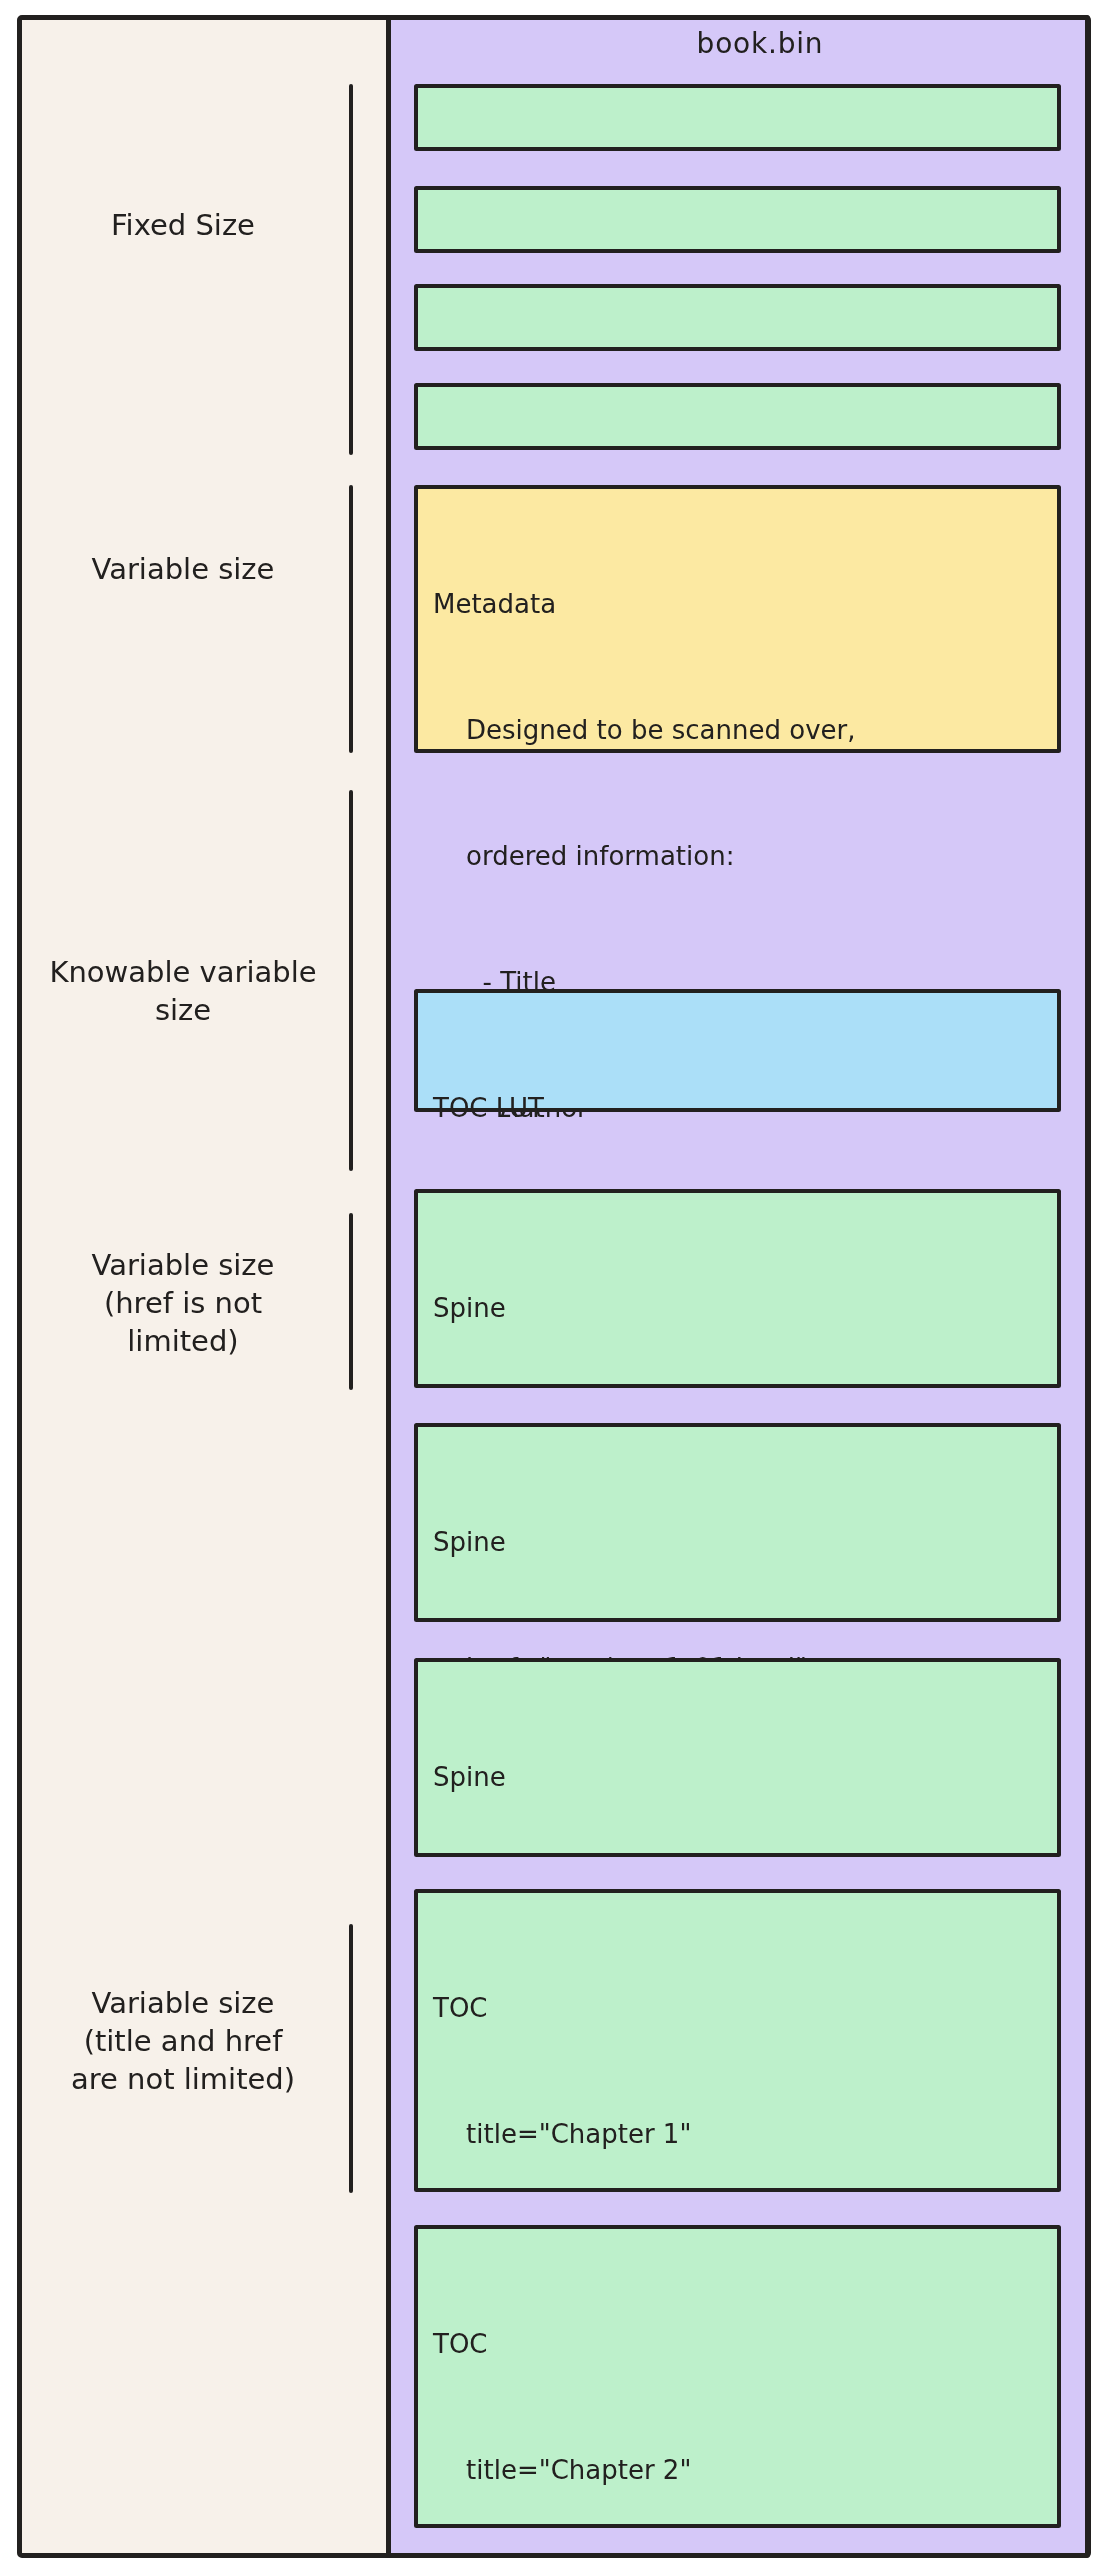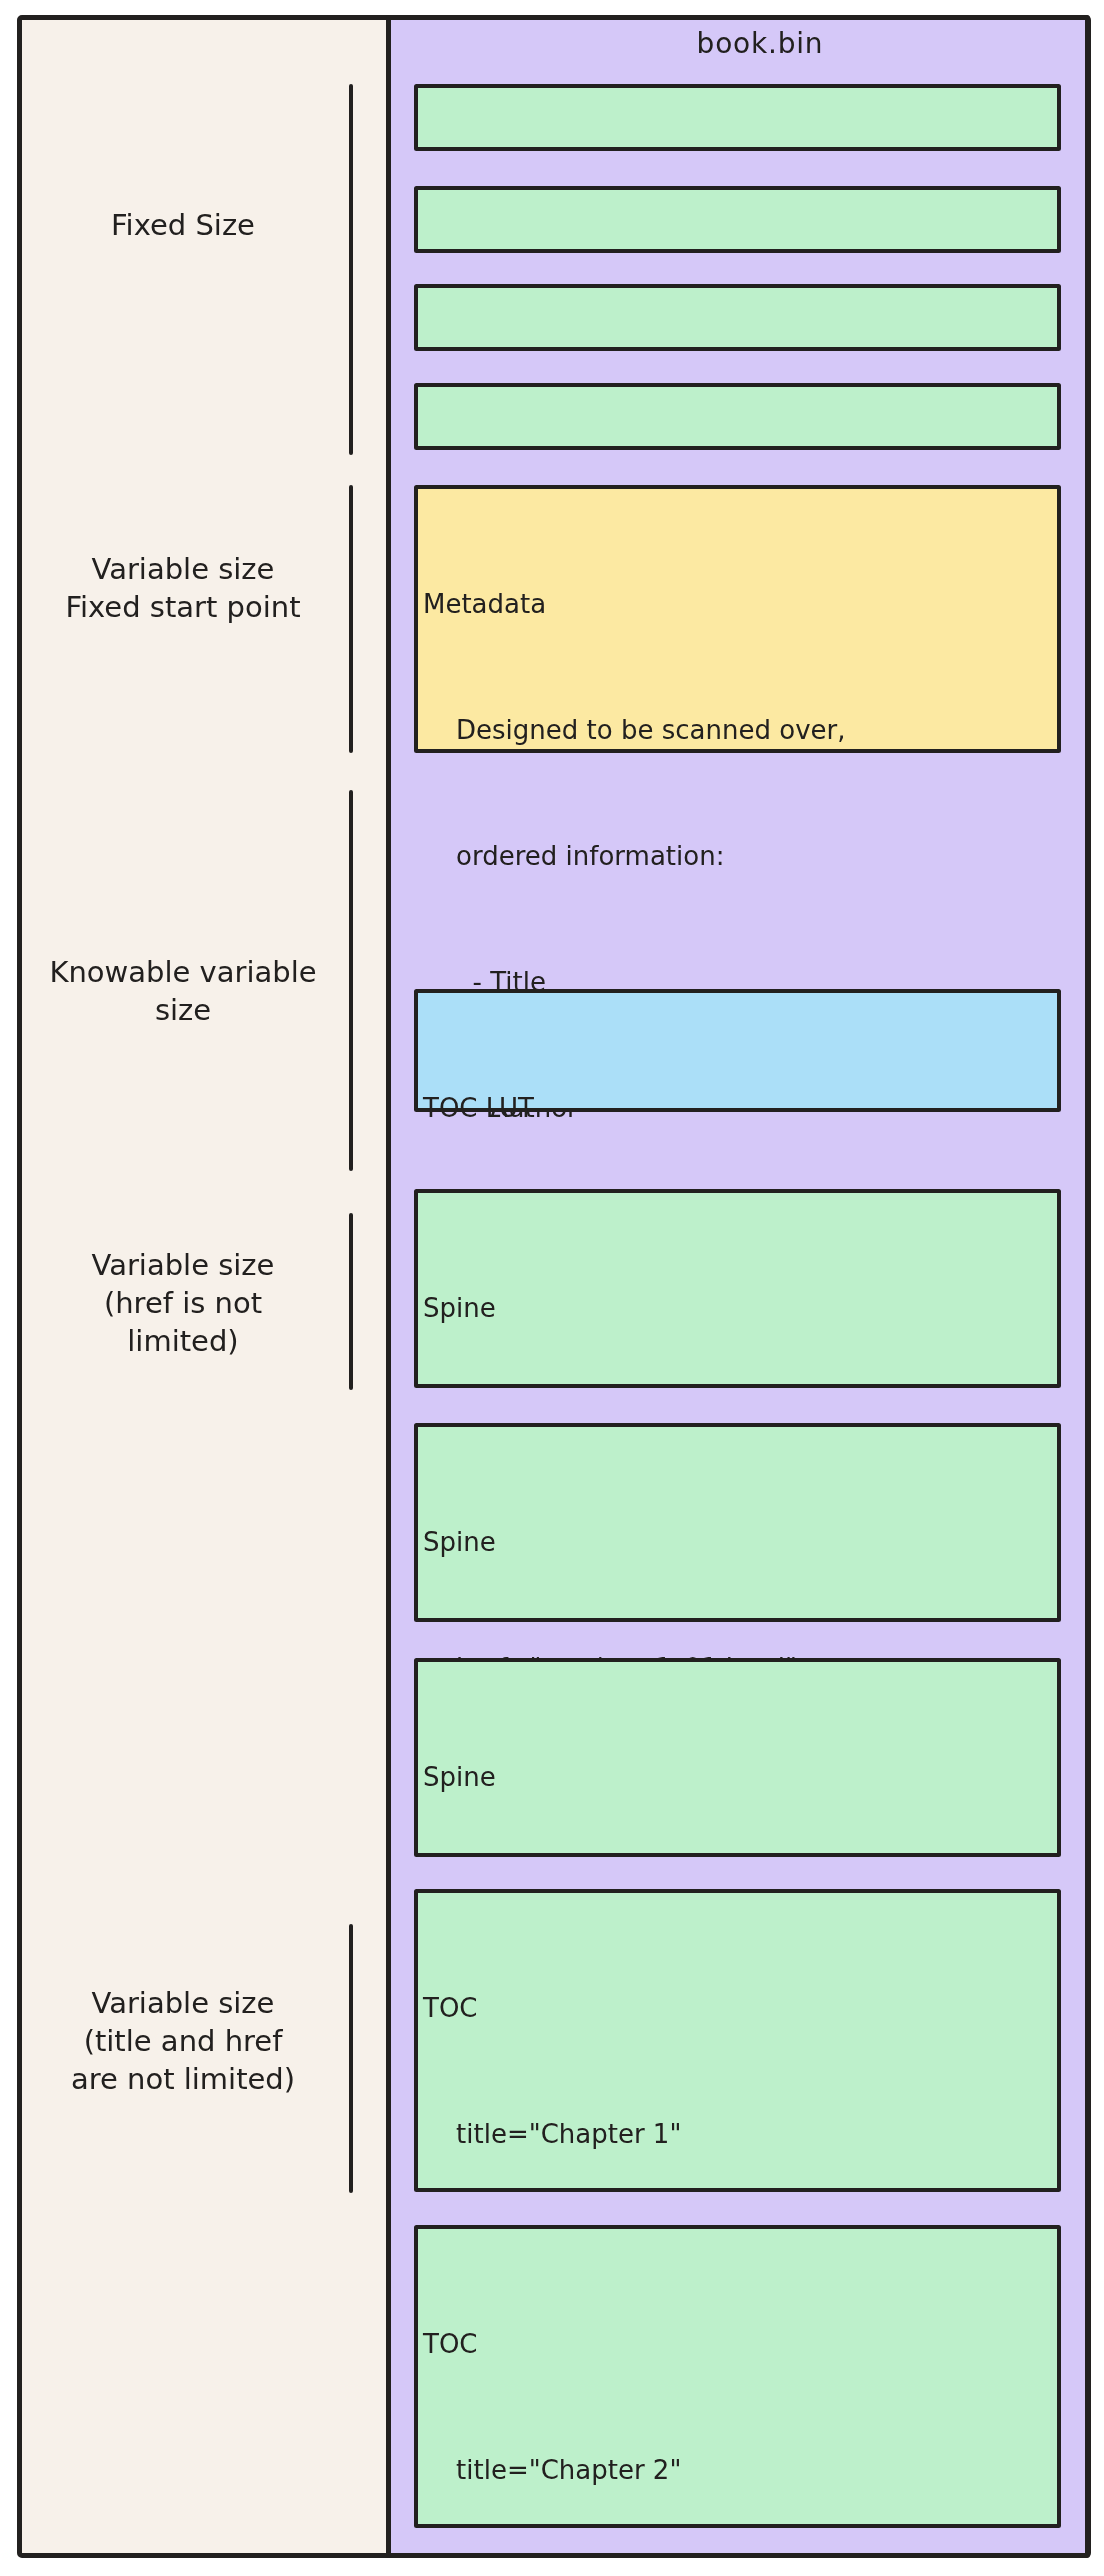--- a/index.html
+++ b/index.html
@@ -46,21 +46,21 @@
     font-size: 28px;
     letter-spacing: 0.8px;
   }
   
   .fbox {
     position: absolute;
     left: 414px;
     width: 647px;
     border: 4.2px solid var(--ink);
     border-radius: 2.5px;
-    padding: 10px 5px;
+    padding: 10px 15px;
     font-size: 26px;
     line-height: 42px;
     white-space: pre;
     background: var(--green);
   }
   .fbox.c-green  { background: var(--green); }
   .fbox.c-yellow { background: var(--yellow); }
   .fbox.c-blue   { background: var(--blue); }
   .box-version   { top: 84px;  height: 67px;  }
   .box-lutoffset { top: 186px;  height: 67px;  }
@@ -107,21 +107,20 @@
 
 <div class="canvas">
 
   <div class="outer-frame"></div>
 
   <div class="annotation ann-1">
     <div>Fixed Size</div>
   </div>
   <div class="annotation ann-2">
     <div>Variable size</div>
-    <div>Fixed start point</div>
   </div>
   <div class="annotation ann-3">
     <div>Knowable variable size</div>
   </div>
   <div class="annotation ann-4">
     <div>Variable size</div>
     <div>(href is not</div>
     <div>limited)</div>
   </div>
   <div class="annotation ann-5">

